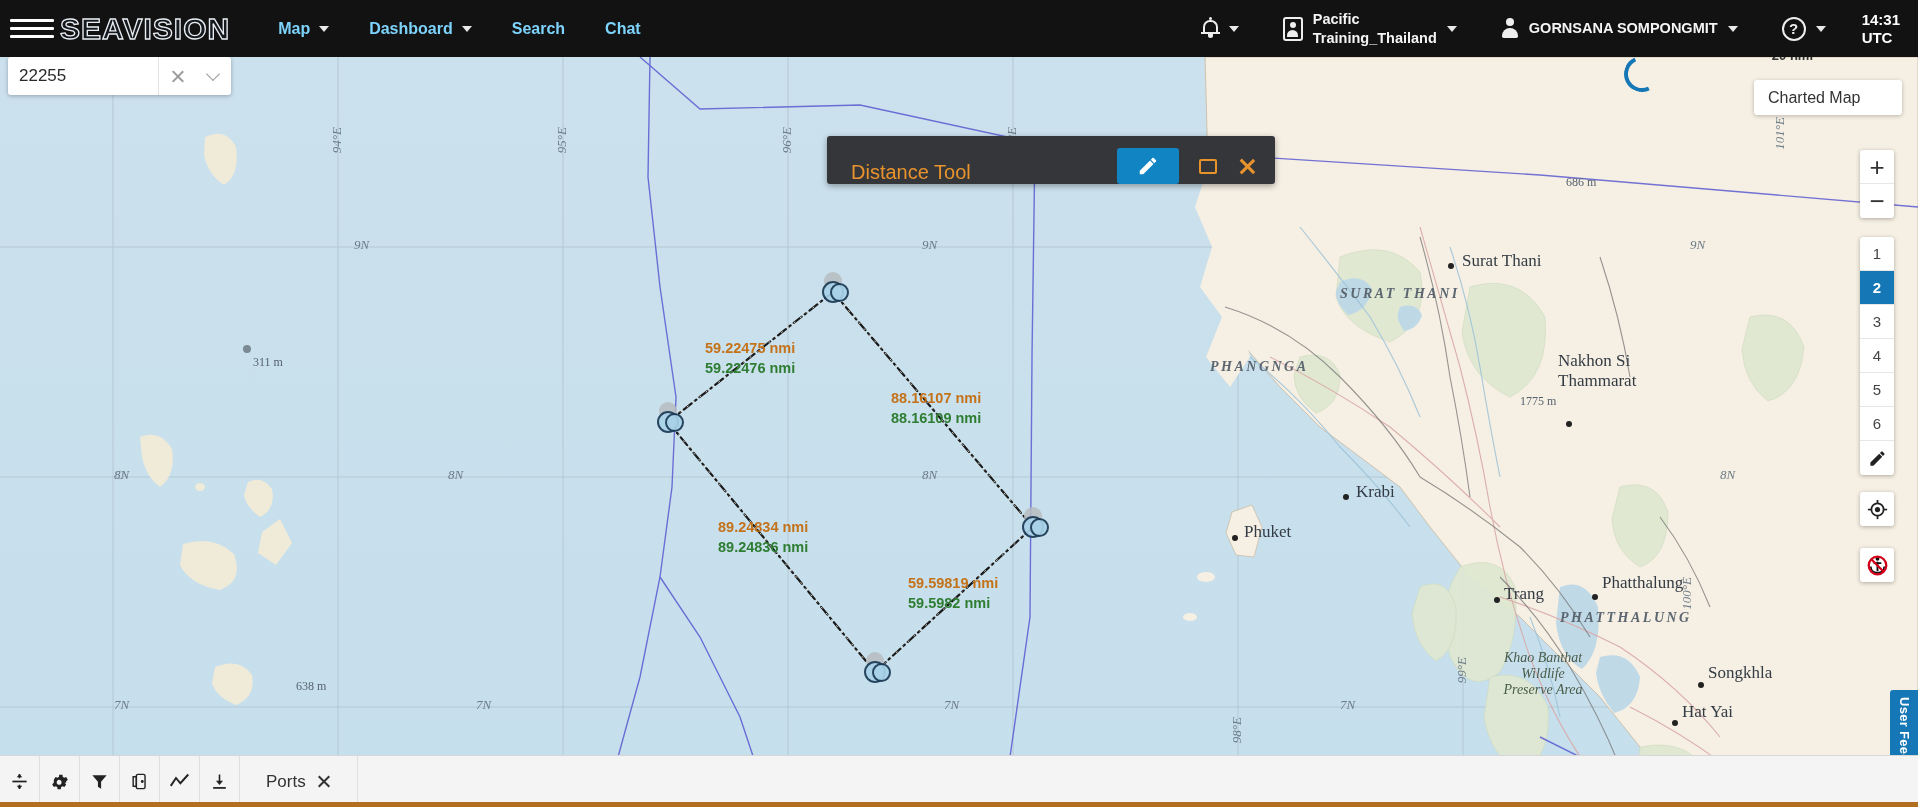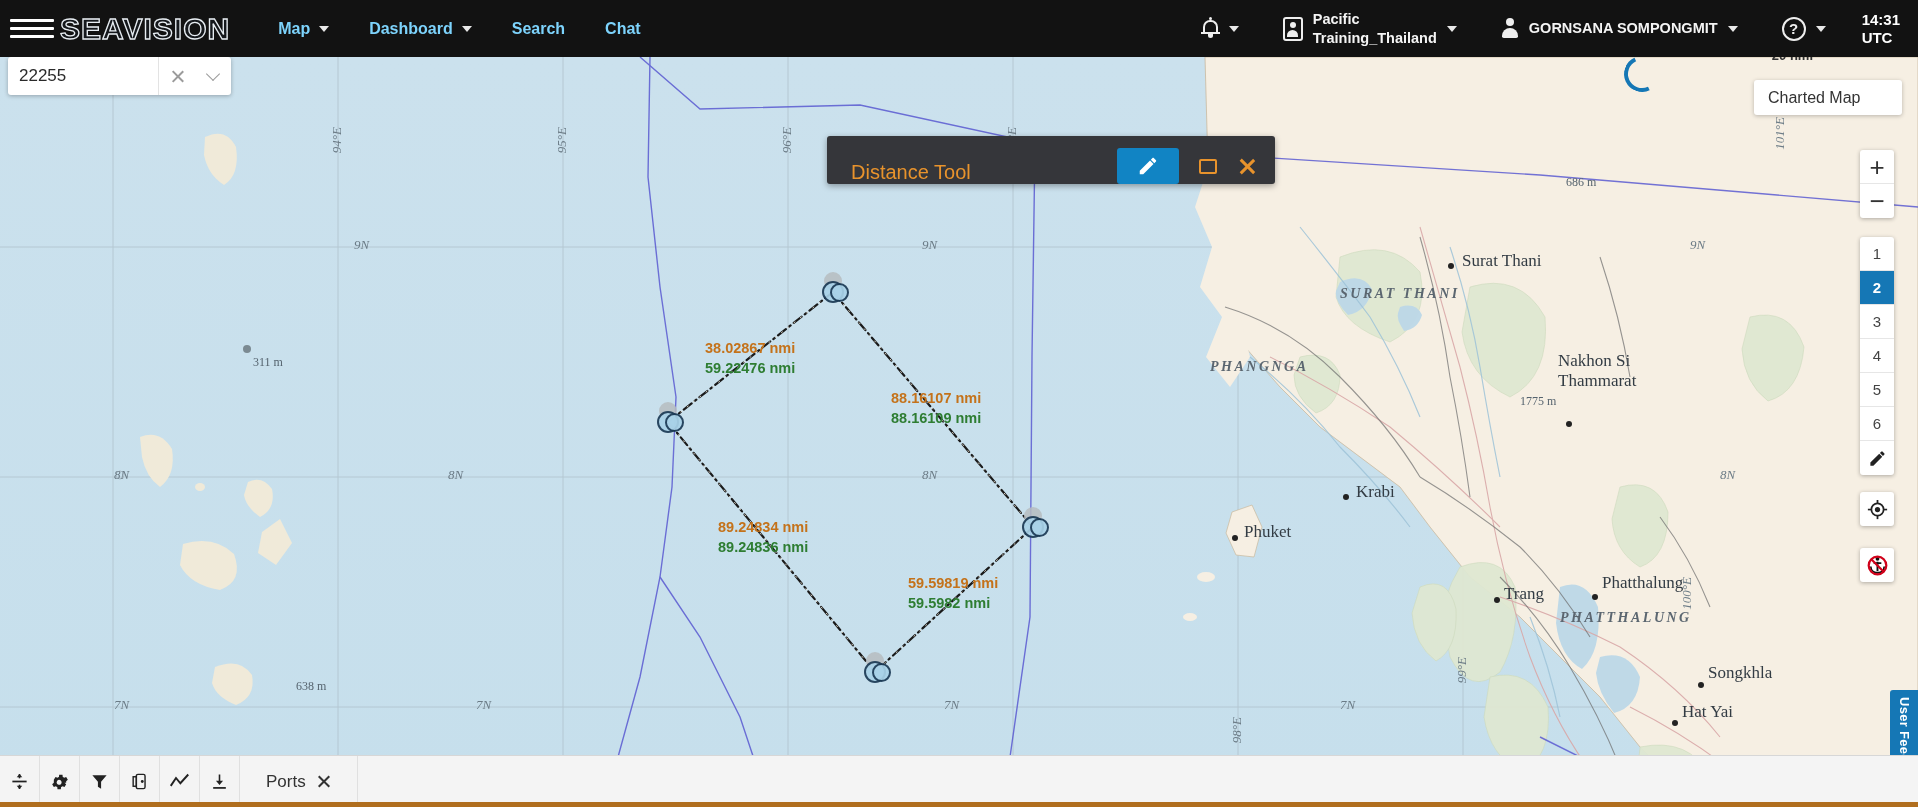--- a/index.html
+++ b/index.html
@@ -390,20 +390,21 @@
   <div class="placelabel depth" style="left:1566px; top:118px;">686 m</div>
   <div class="placelabel depth" style="left:1520px; top:337px;">1775 m</div>
 
   <div class="placelabel province" style="left:1340px; top:229px;">SURAT THANI</div>
   <div class="placelabel province" style="left:1210px; top:302px;">PHANGNGA</div>
   <div class="placelabel province" style="left:1560px; top:553px;">PHATTHALUNG</div>
   <div class="placelabel province" style="left:1660px; top:700px;">SONGKHLA</div>
   <div class="placelabel province" style="left:1528px; top:708px;">SATUN</div>
   <div class="placelabel province" style="left:1846px; top:706px;">PATTA</div>
 
+  <div class="placelabel parklabel" style="left:1478px; top:593px; width:130px;">Khao Banthat<br>Wildlife<br>Preserve Area</div>
   <div class="placelabel parklabel" style="left:1405px; top:740px; width:130px;">Mu Ko Tarutao<br>National Park</div>
 
   <div class="citydot" style="left:1448px; top:206px;"></div>
   <div class="placelabel city" style="left:1462px; top:194px;">Surat Thani</div>
 
   <div class="placelabel city" style="left:1558px; top:294px; line-height:1.15;">Nakhon Si<br>Thammarat</div>
   <div class="citydot" style="left:1566px; top:364px;"></div>
 
   <div class="citydot" style="left:1343px; top:437px;"></div>
   <div class="placelabel city" style="left:1356px; top:425px;">Krabi</div>
@@ -440,21 +441,21 @@
       <span class="ring"></span>
       <span class="ring2"></span>
   </div>
   <div class="vtx" style="left:875px; top:615px;">
     <span class="ghost"></span>
       <span class="ring"></span>
       <span class="ring2"></span>
   </div>
 
   <div class="measure" style="left:705px; top:283px;">
-    <span class="m-orange">38.02867 nmi</span>
+    <span class="m-orange">59.22475 nmi</span>
     <span class="m-green">59.22476 nmi</span>
   </div>
   <div class="measure" style="left:891px; top:333px;">
     <span class="m-orange">88.16107 nmi</span>
     <span class="m-green">88.16109 nmi</span>
   </div>
   <div class="measure" style="left:718px; top:462px;">
     <span class="m-orange">89.24834 nmi</span>
     <span class="m-green">89.24836 nmi</span>
   </div>

